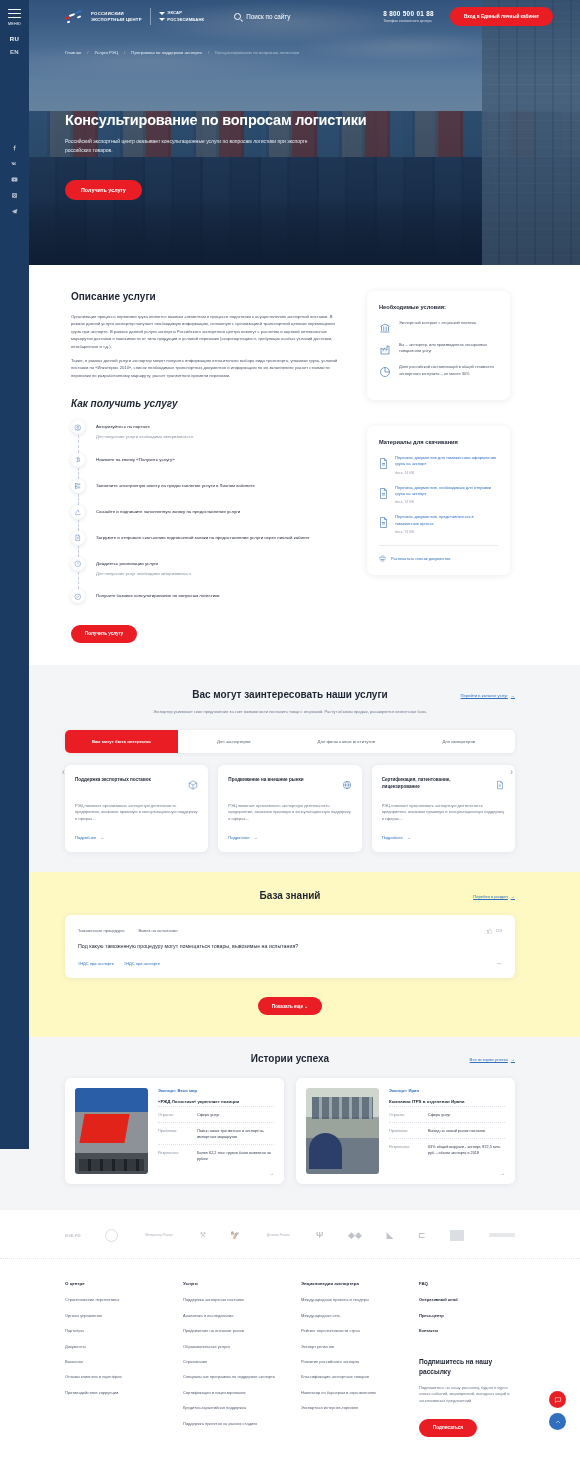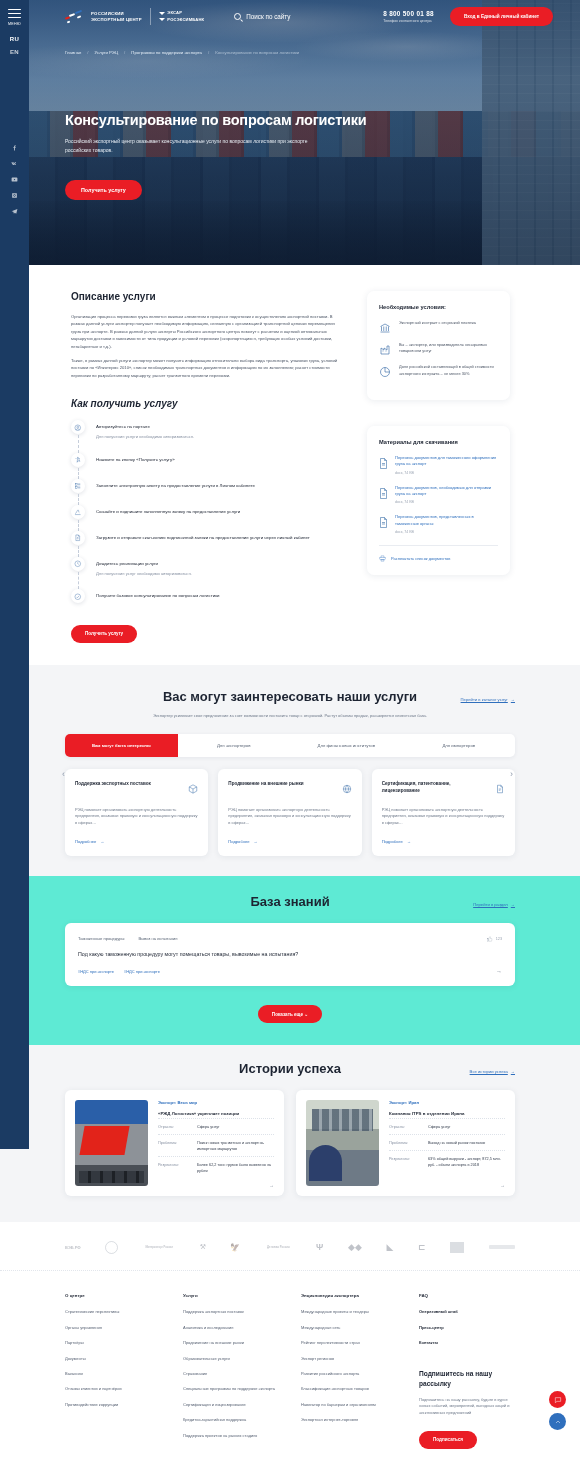--- a/index.html
+++ b/index.html
@@ -160,21 +160,21 @@
   .dl-m { font-size:3.5px; color:#9aa3b2; margin-top:3px; }
   .card-div { border-top:1px solid #e9ecf1; margin: 11px 0 9px; }
   .print { display:flex; align-items:center; gap:5px; font-size:4px; color:#2f6fbd; }
   .print svg { width:7px;height:7px;fill:none;stroke:#2f6fbd;stroke-width:1.2; }
 
   .btn-row { padding: 18px 0 4px 0; }
 
   
   .svc { background:#f4f5f7; padding: 24px 0 20px; position:relative; }
   .sec-head { display:flex; align-items:baseline; justify-content:center; position:relative; width:450px; margin:0 auto; }
-  .sec-title { font-size:13px; font-weight:700; }
+  .sec-title { font-size:10px; font-weight:700; }
   .sec-link { position:absolute; right:0; bottom:2px; font-size:4.2px; color:#2f6fbd; display:flex; align-items:center; gap:3px; }
   .sec-sub { width:300px; margin: 9px auto 0; text-align:center; font-size:4px; line-height:6.6px; color:#6c7788; }
 
   .tabs { display:flex; width:450px; margin: 14px auto 0; background:#fff; border-radius:5px; overflow:hidden; box-shadow:0 1px 4px rgba(25,45,80,.07); }
   .tab { flex:1; text-align:center; font-size:4.3px; padding: 9px 2px; color:#5a6576; cursor:pointer; }
   .tab.active { background:#ea1d25; color:#fff; font-weight:700; }
 
   .cards3 { display:flex; gap:10px; width:450px; margin: 12px auto 0; }
   .svc-card { flex:1; background:#fff; border-radius:6px; padding: 11px 10px 12px; box-shadow:0 1px 6px rgba(25,45,80,.08); }
   .svc-top { display:flex; justify-content:space-between; align-items:flex-start; gap:6px; }
@@ -182,21 +182,21 @@
   .svc-ic svg { width:10px;height:10px;fill:none;stroke:#3b6ea8;stroke-width:1.2; }
   .svc-d { font-size:4px; line-height:6.8px; color:#6c7788; margin-top: 9px; }
   .svc-more { font-size:4.1px; color:#2f6fbd; margin-top: 12px; display:flex; align-items:center; gap:4px; }
   .arrow-nav {
     position:absolute; top:50%; width:8px; height:8px; color:#8e99ab; font-size:9px; line-height:8px;
   }
   .arrow-nav.l { left: 62px; }
   .arrow-nav.r { right: 62px; }
 
   
-  .kb { background:#5eead4; padding: 18px 0 22px; }
+  .kb { background:#fef9c3; padding: 18px 0 22px; }
   .kb-card { width:450px; margin: 14px auto 0; background:#fff; border-radius:6px; padding: 13px 13px 12px; box-shadow:0 1px 6px rgba(25,45,80,.08); position:relative; }
   .kb-tags { display:flex; gap:14px; font-size:4.1px; color:#5a6576; }
   .kb-q { font-size:5.3px; line-height:8px; margin-top: 9px; font-weight:400; }
   .kb-hash { display:flex; gap:10px; margin-top: 11px; font-size:4px; color:#2f6fbd; }
   .kb-like { position:absolute; right:13px; top:13px; display:flex; align-items:center; gap:3px; font-size:3.8px; color:#9aa3b2; }
   .kb-like svg { width:6px;height:6px;fill:none;stroke:#9aa3b2;stroke-width:1.2; }
   .kb-arrow { position:absolute; right:13px; bottom:12px; font-size:6px; color:#6c7788; }
   .kb-btn { text-align:center; margin-top: 16px; }
   .btn-red.sm { font-size:4.6px; padding: 6.5px 14px; }
 

